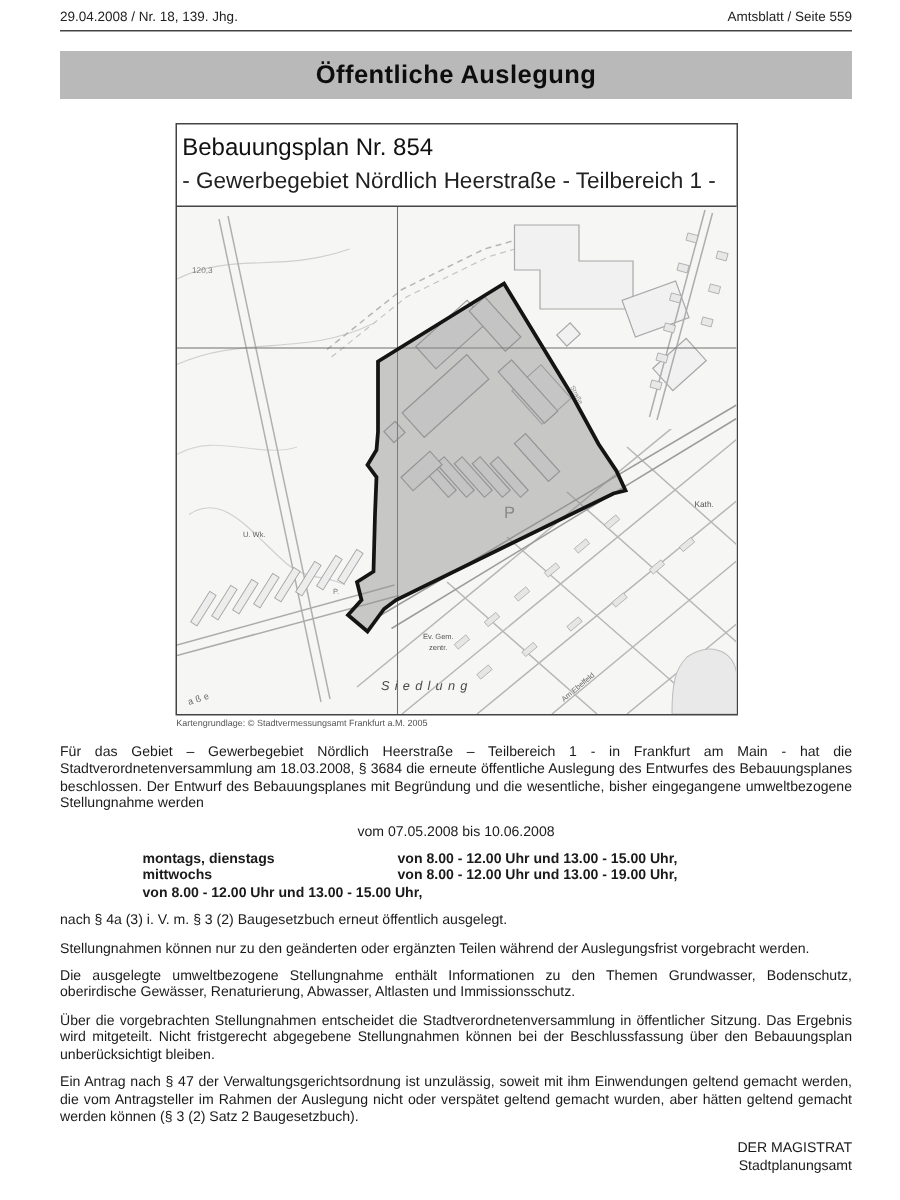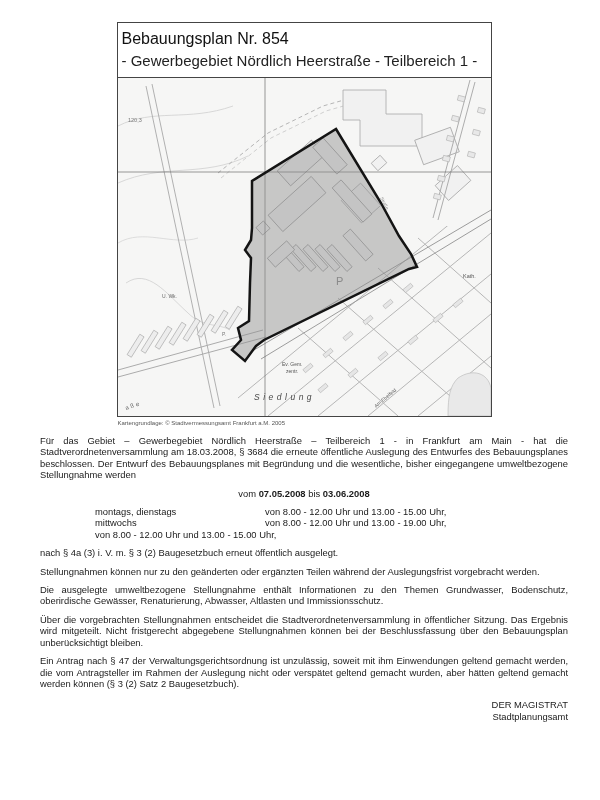--- a/index.html
+++ b/index.html
@@ -19,32 +19,39 @@
   .planbox .titlearea{border-bottom:1.2px solid #444;text-align:left;padding:7px 4px 8px 4px;}
   .planbox .t1{font-size:16px;color:#111;}
   .planbox .t2{font-size:15px;color:#222;margin-top:4px;}
   .mapwrap{position:relative;width:373px;height:338px;background:#f6f6f5;}
   .mapwrap svg{position:absolute;left:0;top:0;}
   .caption{width:373px;margin:3px auto 0 auto;font-size:6px;color:#555;}
   
   .bodytext{margin-top:9px;font-size:9.4px;line-height:11.4px;text-align:justify;}
   .bodytext p{margin:0 0 7px 0;}
   .dates{text-align:center;margin:2px 0 7px 0;}
-  .dates b{font-weight:bold;}
+  .dates b{font-weight:normal;}
   .schedule{margin:0 0 7px 55px;}
-  .schedrow{display:flex;}
+  .schedrow{display:flex;font-weight:bold;}
   .schedrow .d{width:170px;}
   .signature{text-align:right;margin-top:10px;line-height:11.5px;}
 </style>
 </head>
 <body>
 
 <div class="page">
 
-
+  <div class="hdr">
+    <span>29.04.2008 / Nr. 18, 139. Jhg.</span>
+    <span>Amtsblatt / Seite 559</span>
+  </div>
+
+  <div class="banner">
+    <span>Öffentliche Auslegung</span>
+  </div>
 
   <div class="planbox">
     <div class="titlearea">
       <div class="t1">Bebauungsplan Nr. 854</div>
       <div class="t2">- Gewerbegebiet Nördlich Heerstraße - Teilbereich 1 -</div>
     </div>
     <div class="mapwrap">
       <svg width="373" height="338" viewBox="0 0 373 338">
         <defs>
           <clipPath id="mapclip">
@@ -167,21 +174,21 @@
     </div>
   </div>
   <div class="caption">Kartengrundlage: © Stadtvermessungsamt Frankfurt a.M. 2005</div>
 
   <div class="bodytext">
     <p>Für das Gebiet – Gewerbegebiet Nördlich Heerstraße – Teilbereich 1 - in Frankfurt am Main - hat die Stadtverordnetenversammlung am 18.03.2008, § 3684 die erneute öffentliche Auslegung des Entwurfes des Bebauungsplanes beschlossen. Der Entwurf des Bebauungsplanes mit Begründung und die wesentliche, bisher eingegangene umweltbezogene Stellungnahme werden</p>
     <p class="dates">
       <span>vom</span>
       <b>07.05.2008</b>
       <span>bis</span>
-      <b>03.06.2008</b>
+      <b>10.06.2008</b>
     </p>
     <div class="schedule">
       <div class="schedrow">
         <span class="d">montags, dienstags</span>
         <span>von 8.00 - 12.00 Uhr und 13.00 - 15.00 Uhr,</span>
       </div>
       <div class="schedrow">
         <span class="d">mittwochs</span>
         <span>von 8.00 - 12.00 Uhr und 13.00 - 19.00 Uhr,</span>
       </div>

